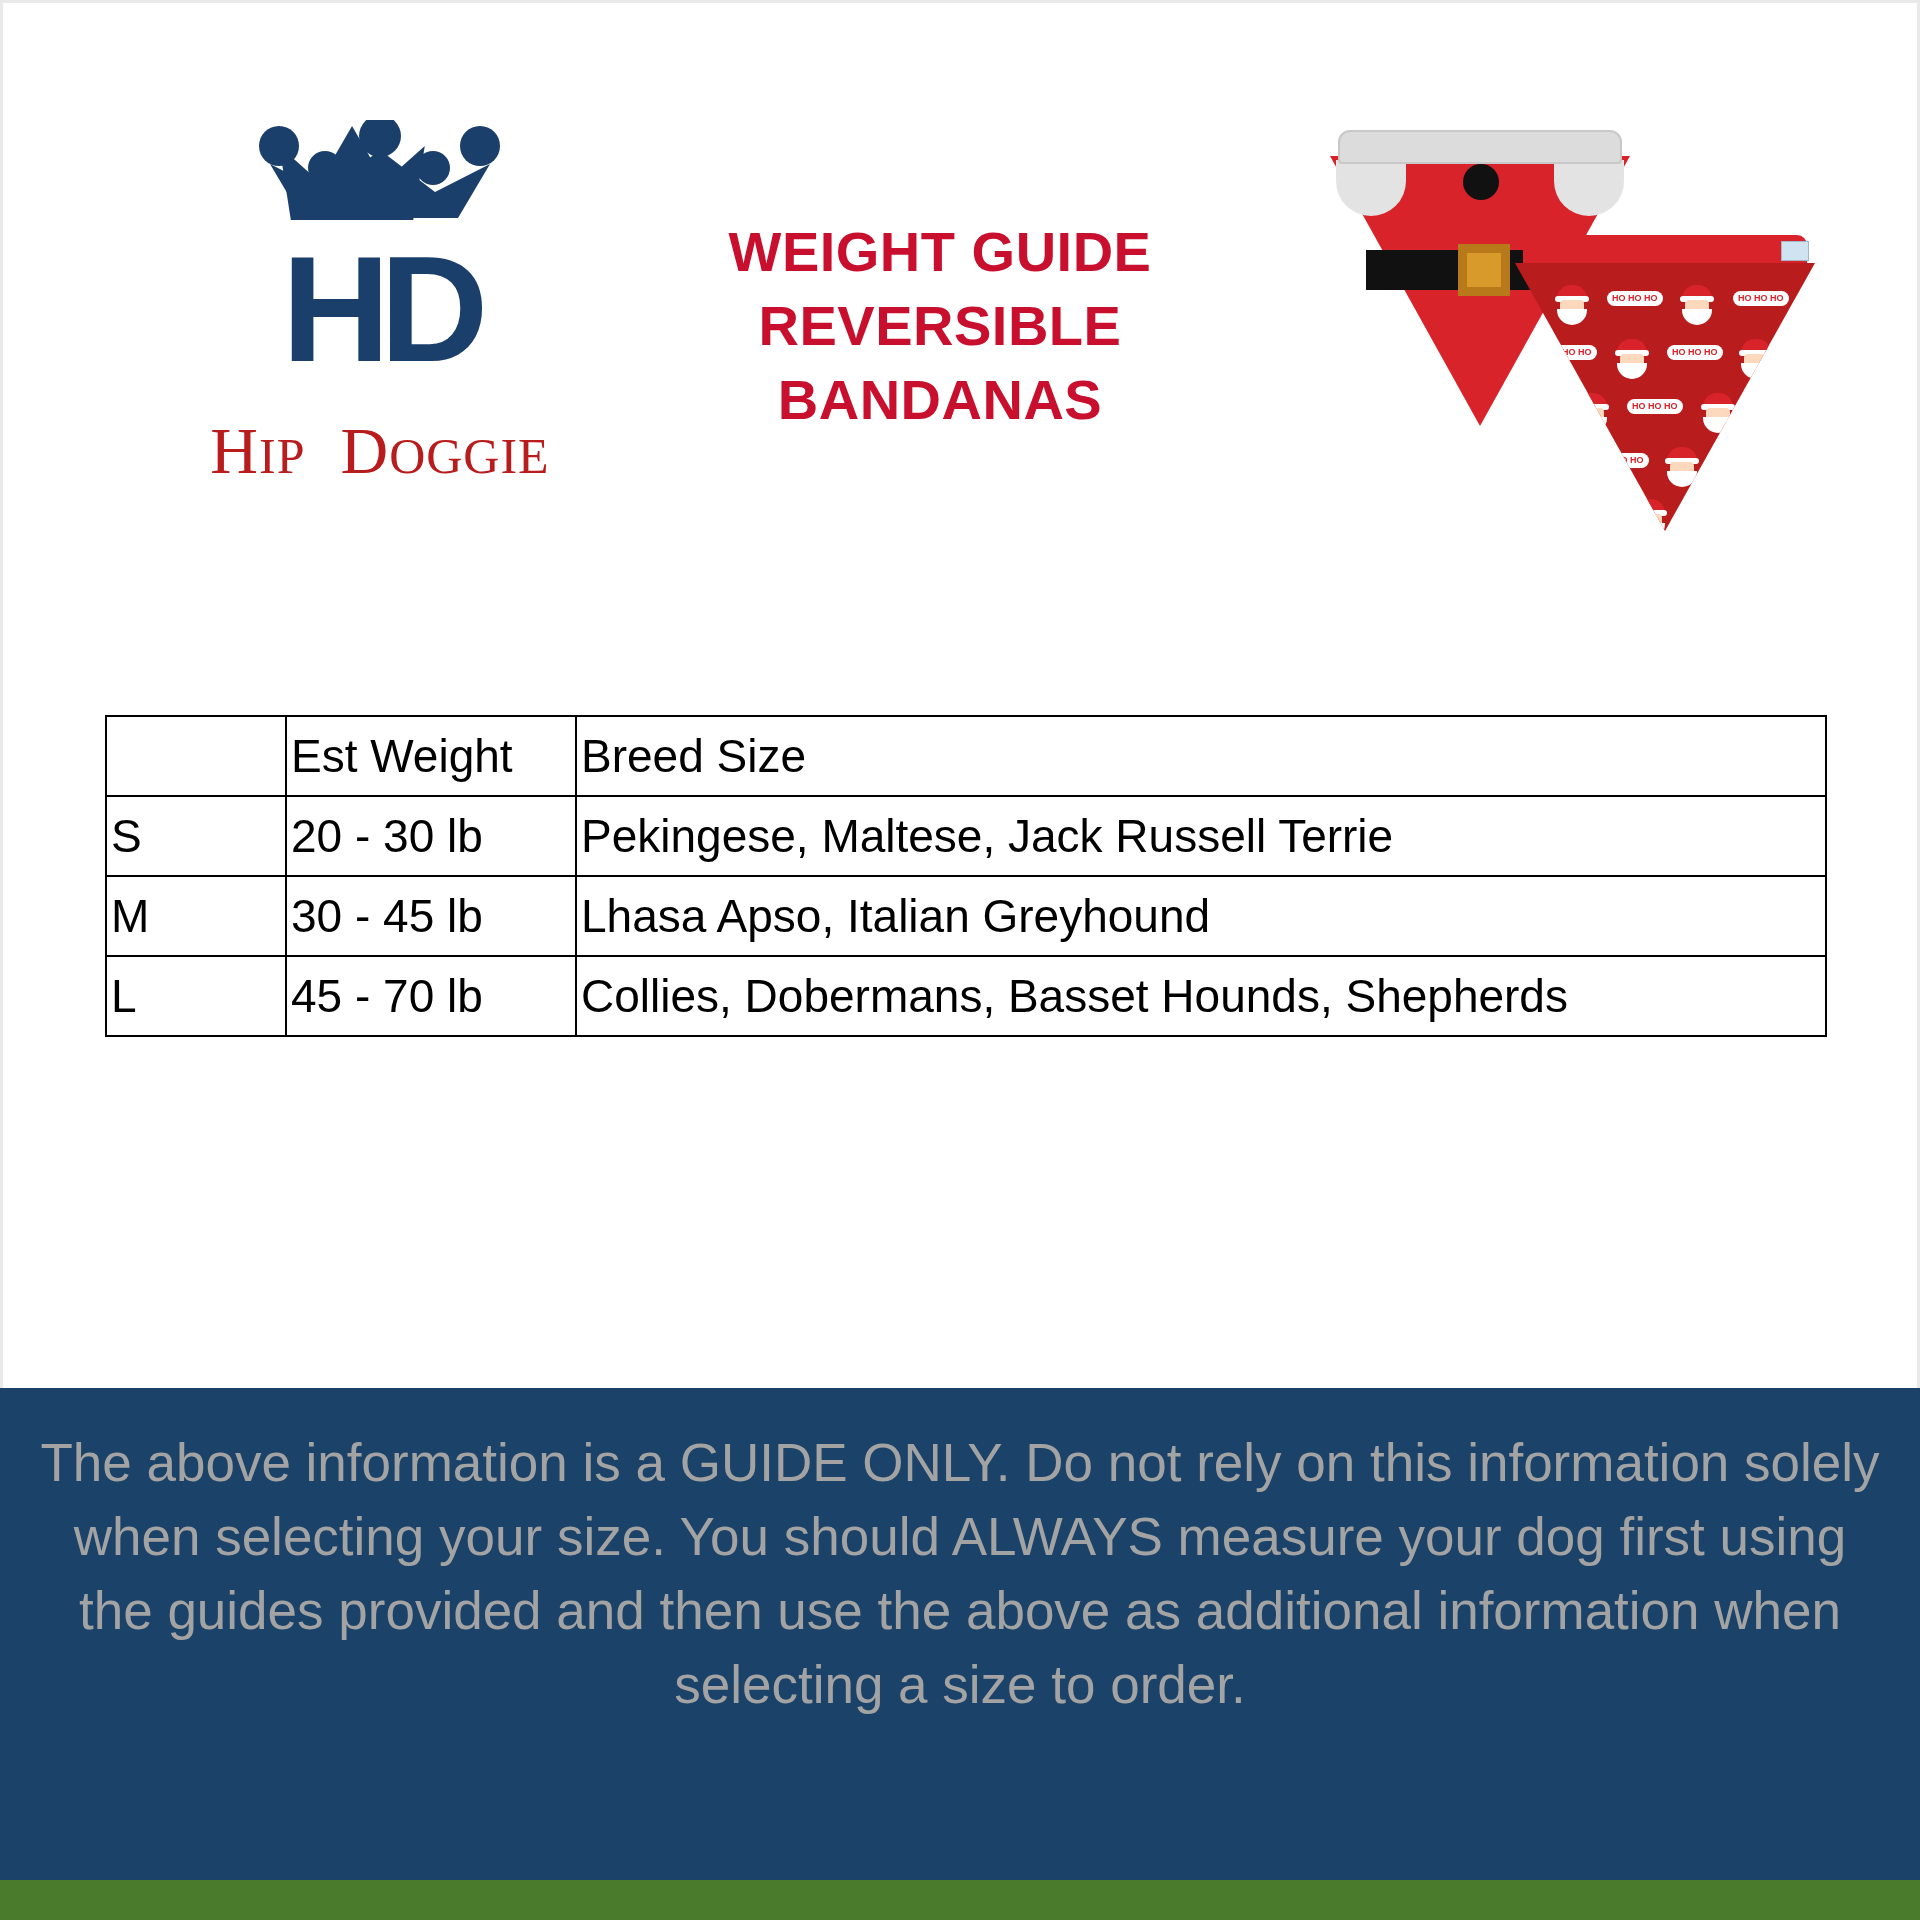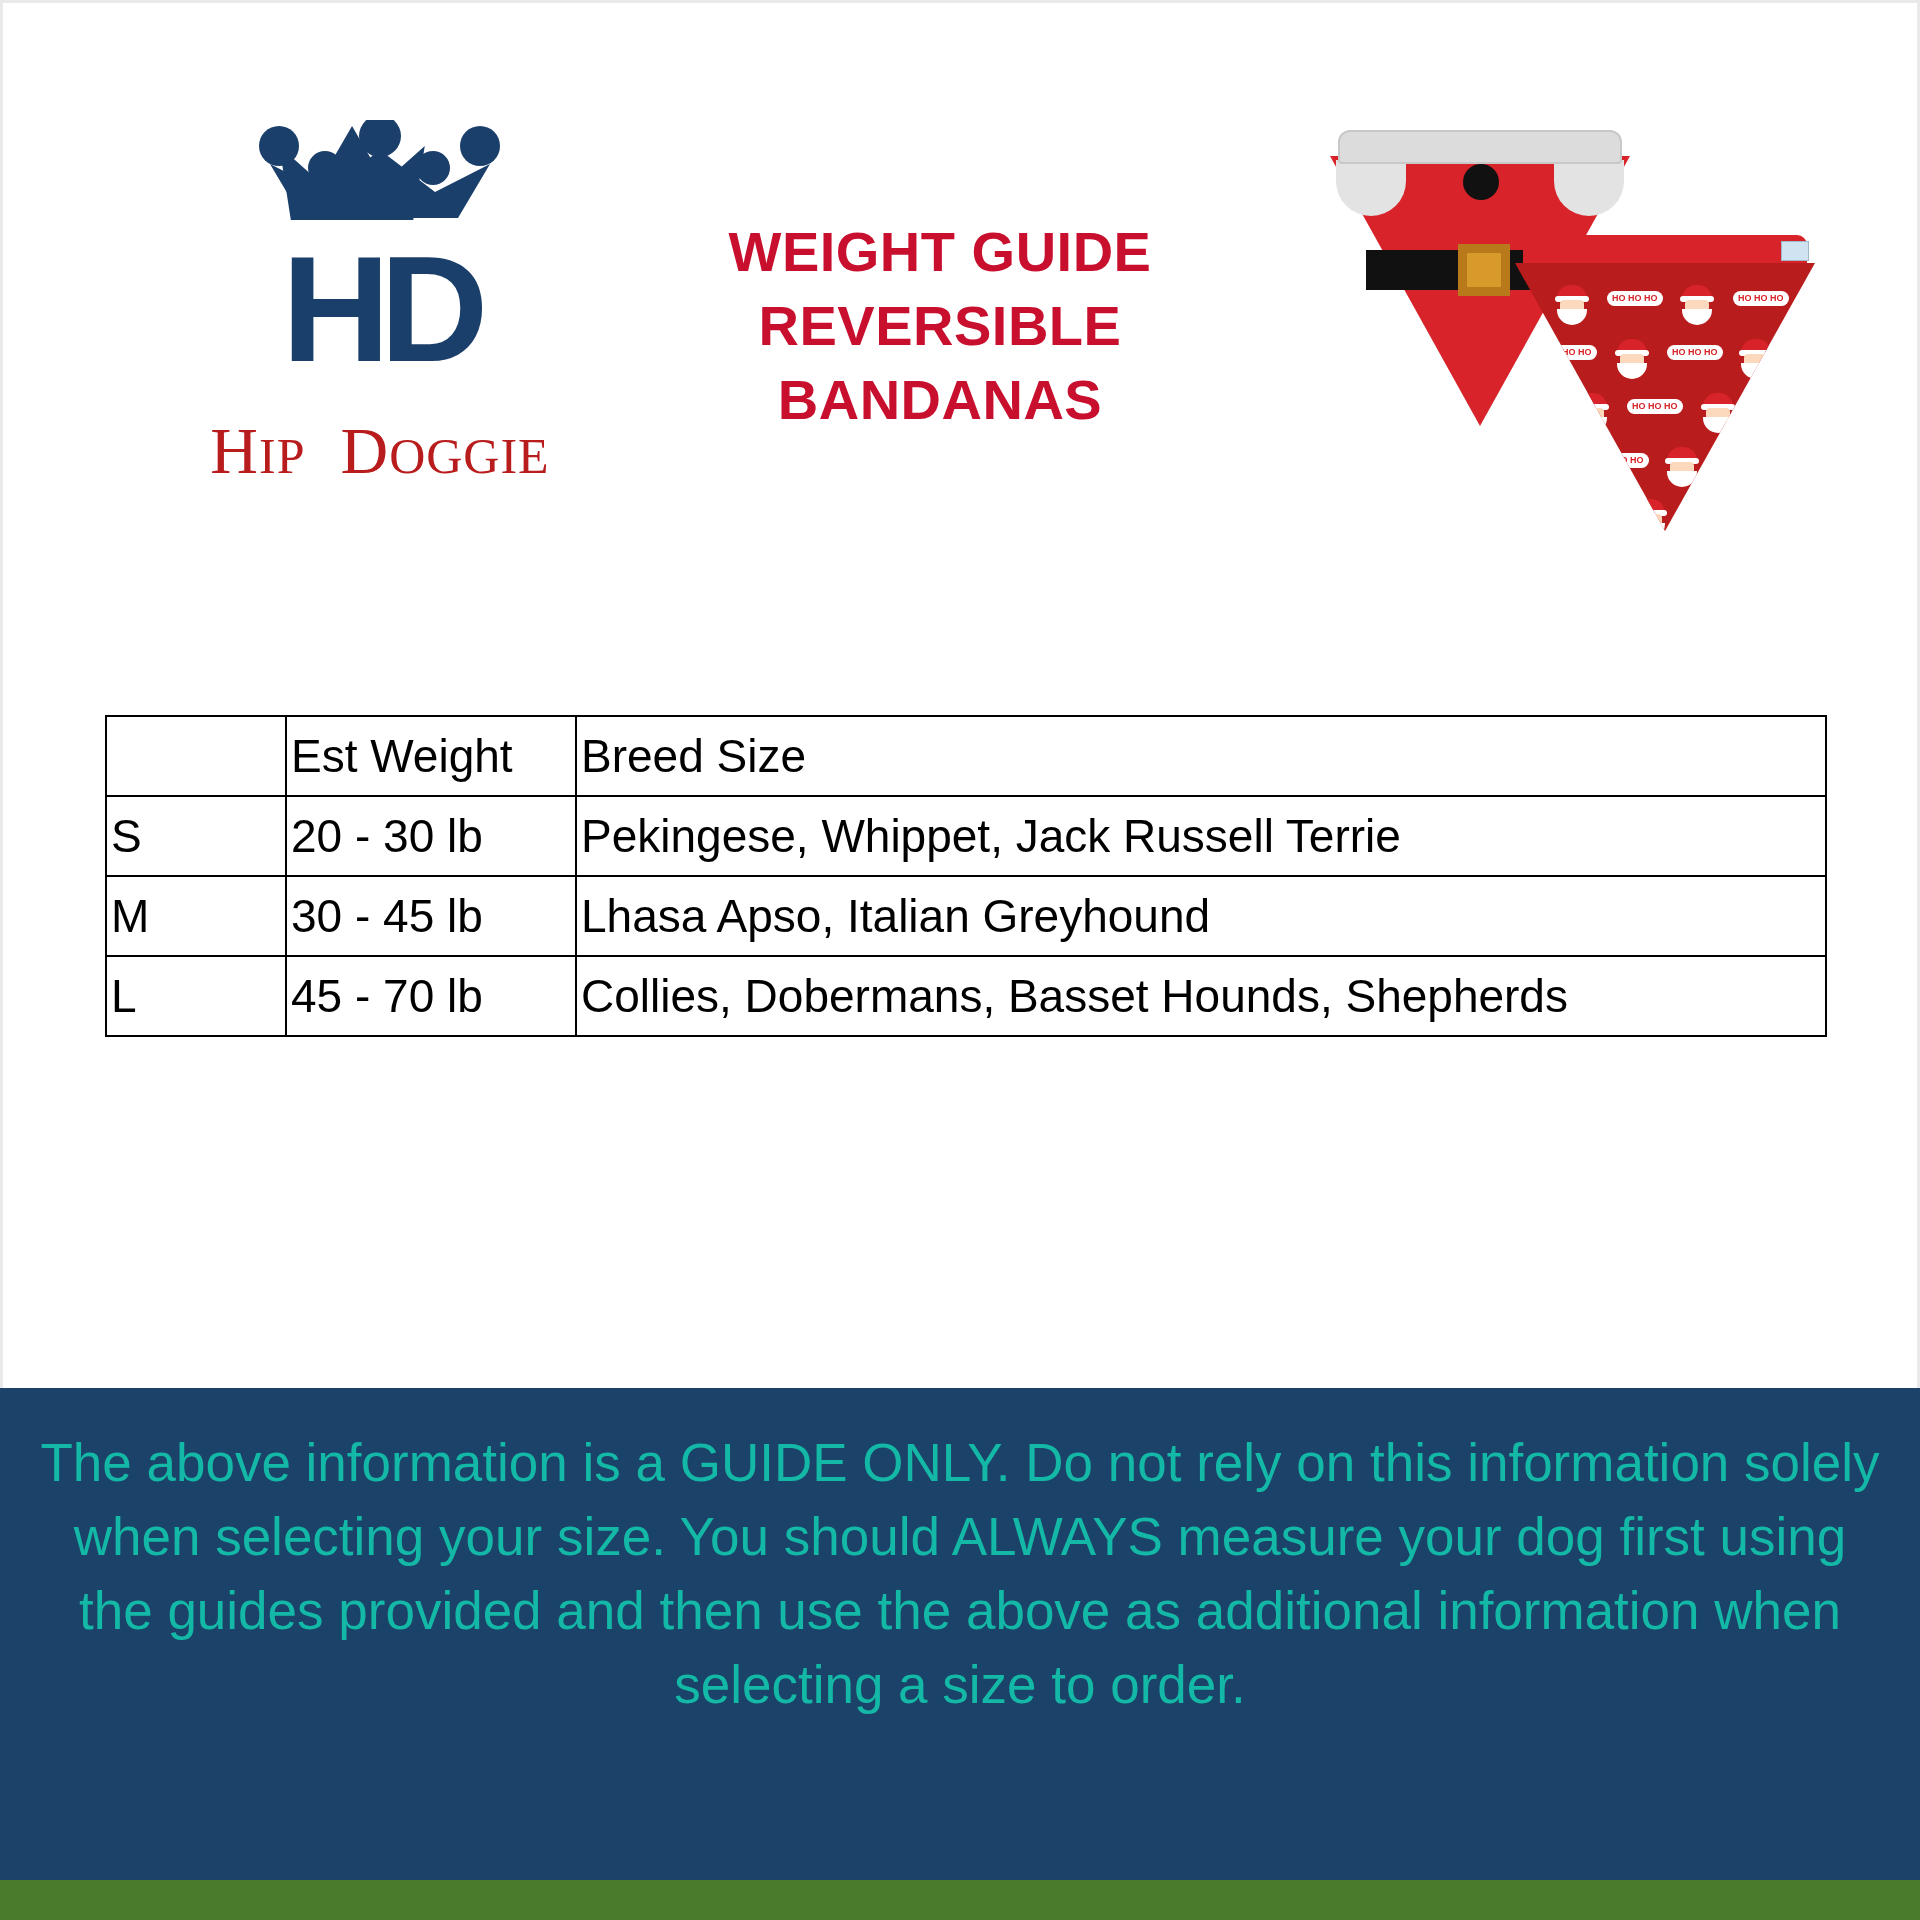--- a/index.html
+++ b/index.html
@@ -286,21 +286,21 @@
   }
 
   
   .disclaimer {
     position: absolute;
     left: 0;
     top: 1388px;
     width: 1920px;
     height: 492px;
     background: #1b4268;
-    color: #14b8a6;
+    color: #a3a3a3;
     box-sizing: border-box;
     padding: 38px 40px 13px 40px;
     text-align: center;
     font-size: 53px;
     line-height: 74px;
     font-family: "Liberation Sans", sans-serif;
   }
 
   
   .green-bar {
@@ -443,21 +443,21 @@
     <table class="size-table">
       <tbody>
         <tr class="head-row">
           <td class="col-size blank"></td>
           <td class="col-weight">Est Weight</td>
           <td class="col-breed">Breed Size</td>
         </tr>
         <tr>
           <td class="col-size">S</td>
           <td class="col-weight">20 - 30 lb</td>
-          <td class="col-breed">Pekingese, Whippet, Jack Russell Terrie</td>
+          <td class="col-breed">Pekingese, Maltese, Jack Russell Terrie</td>
         </tr>
         <tr>
           <td class="col-size">M</td>
           <td class="col-weight">30 - 45 lb</td>
           <td class="col-breed">Lhasa Apso, Italian Greyhound</td>
         </tr>
         <tr>
           <td class="col-size">L</td>
           <td class="col-weight">45 - 70 lb</td>
           <td class="col-breed">Collies, Dobermans, Basset Hounds,  Shepherds</td>

